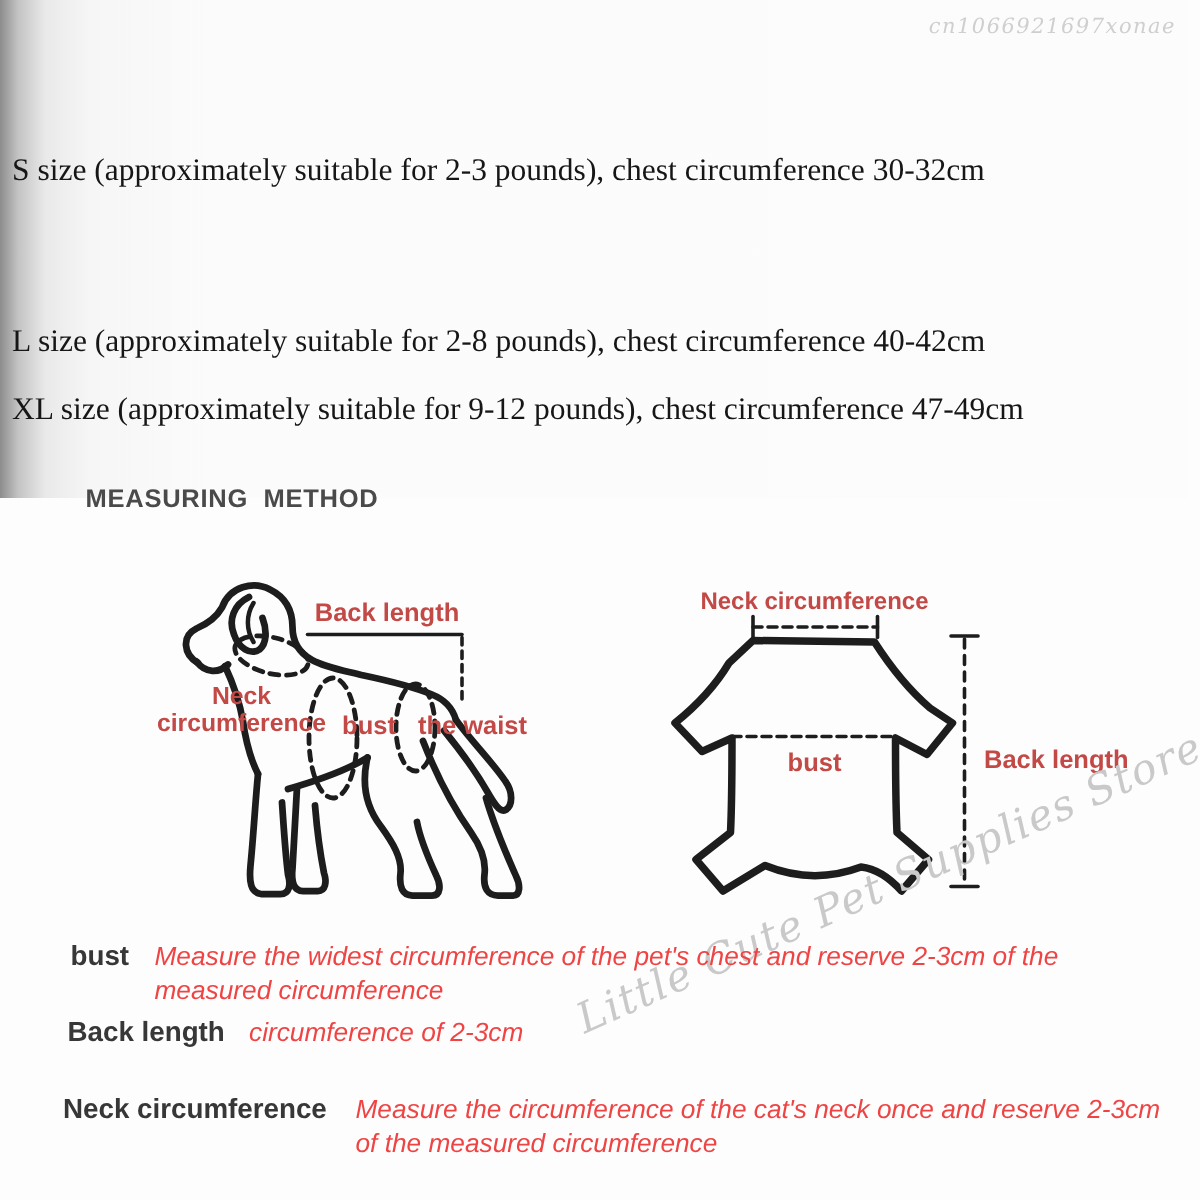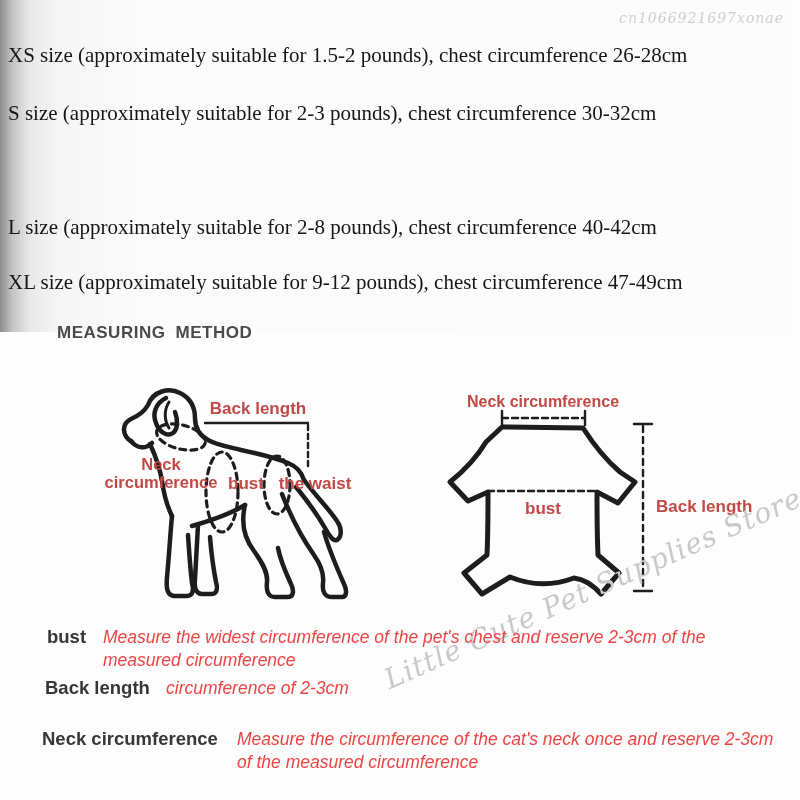--- a/index.html
+++ b/index.html
@@ -14,21 +14,21 @@
     background:linear-gradient(90deg,#8c8c8c 0px,#c3c3c3 12px,#e9e9e9 30px,#f6f6f6 60px,#fbfbfb 140px,#fcfcfc 100%);
   }
   .watermark-top {
     position:absolute; right:8px; top:10px;
     font:italic 14px "DejaVu Serif",serif; color:#cfcfcf; letter-spacing:1px;
   }
   .size-line {
     position:absolute; left:8px; white-space:nowrap;
     font:21px/1.25 "Liberation Serif","DejaVu Serif",serif; color:#161616;
   }
-  .sl0{top:42px;} .sl1{top:100px;} .sl2{top:157px;} .sl3{top:214px;} .sl4{top:269px;}
+  .sl0{top:42px;} .sl1{top:100px;} .sl2{top:157px;} .sl3{top:214px;} .sl4{top:259px;}
   .section-title {
     position:absolute; left:57px; top:323px;
     font-size:17px; font-weight:700; color:var(--heading-gray);
     letter-spacing:.5px; word-spacing:5px;
   }
   .diagram { position:absolute; }
   #dog-svg { left:95px; top:385px; }
   #garment-svg { left:430px; top:380px; }
   .red-label {
     position:absolute; color:var(--label-red);
@@ -51,21 +51,20 @@
   .t1{top:626px;} .t2{top:677px;} .t3{top:728px;}
   .term1{left:47px;} .term2{left:45px;} .term3{left:42px;}
   .desc1{left:103px;} .desc2{left:166px;} .desc3{left:237px;}
   svg path, svg ellipse, svg line { fill:none; stroke:var(--line-dark); }
 </style>
 </head>
 <body style="--label-red: #c34946; --heading-gray: #4a4a4a; --watermark-gray: #c9c9c9; --line-dark: #1d1d1d;">
 
 <div class="top-section">
   <div class="watermark-top">cn1066921697xonae</div>
-  <div class="size-line sl0">XS size (approximately suitable for 1.5-2 pounds), chest circumference 26-28cm</div>
   <div class="size-line sl1">S size (approximately suitable for 2-3 pounds), chest circumference 30-32cm</div>
   <div class="size-line sl3">L size (approximately suitable for 2-8 pounds), chest circumference 40-42cm</div>
   <div class="size-line sl4">XL size (approximately suitable for 9-12 pounds), chest circumference 47-49cm</div>
 </div>
 
 <div class="section-title">MEASURING METHOD</div>
 
 <svg id="dog-svg" class="diagram" width="270" height="235" viewBox="0 0 270 235" stroke-linecap="round" stroke-linejoin="round">
   <g stroke-width="4.5">
     <path d="M37,57 C27,51 26,39 36,34 C43,31 49,27 53,20 C58,6 74,2 85,8 C95,13 100,22 100,33 C100,42 104,50 113,55 C122,60 134,62 146,65 C165,69 181,73 193,78 C203,82 207,88 209,95"></path>

